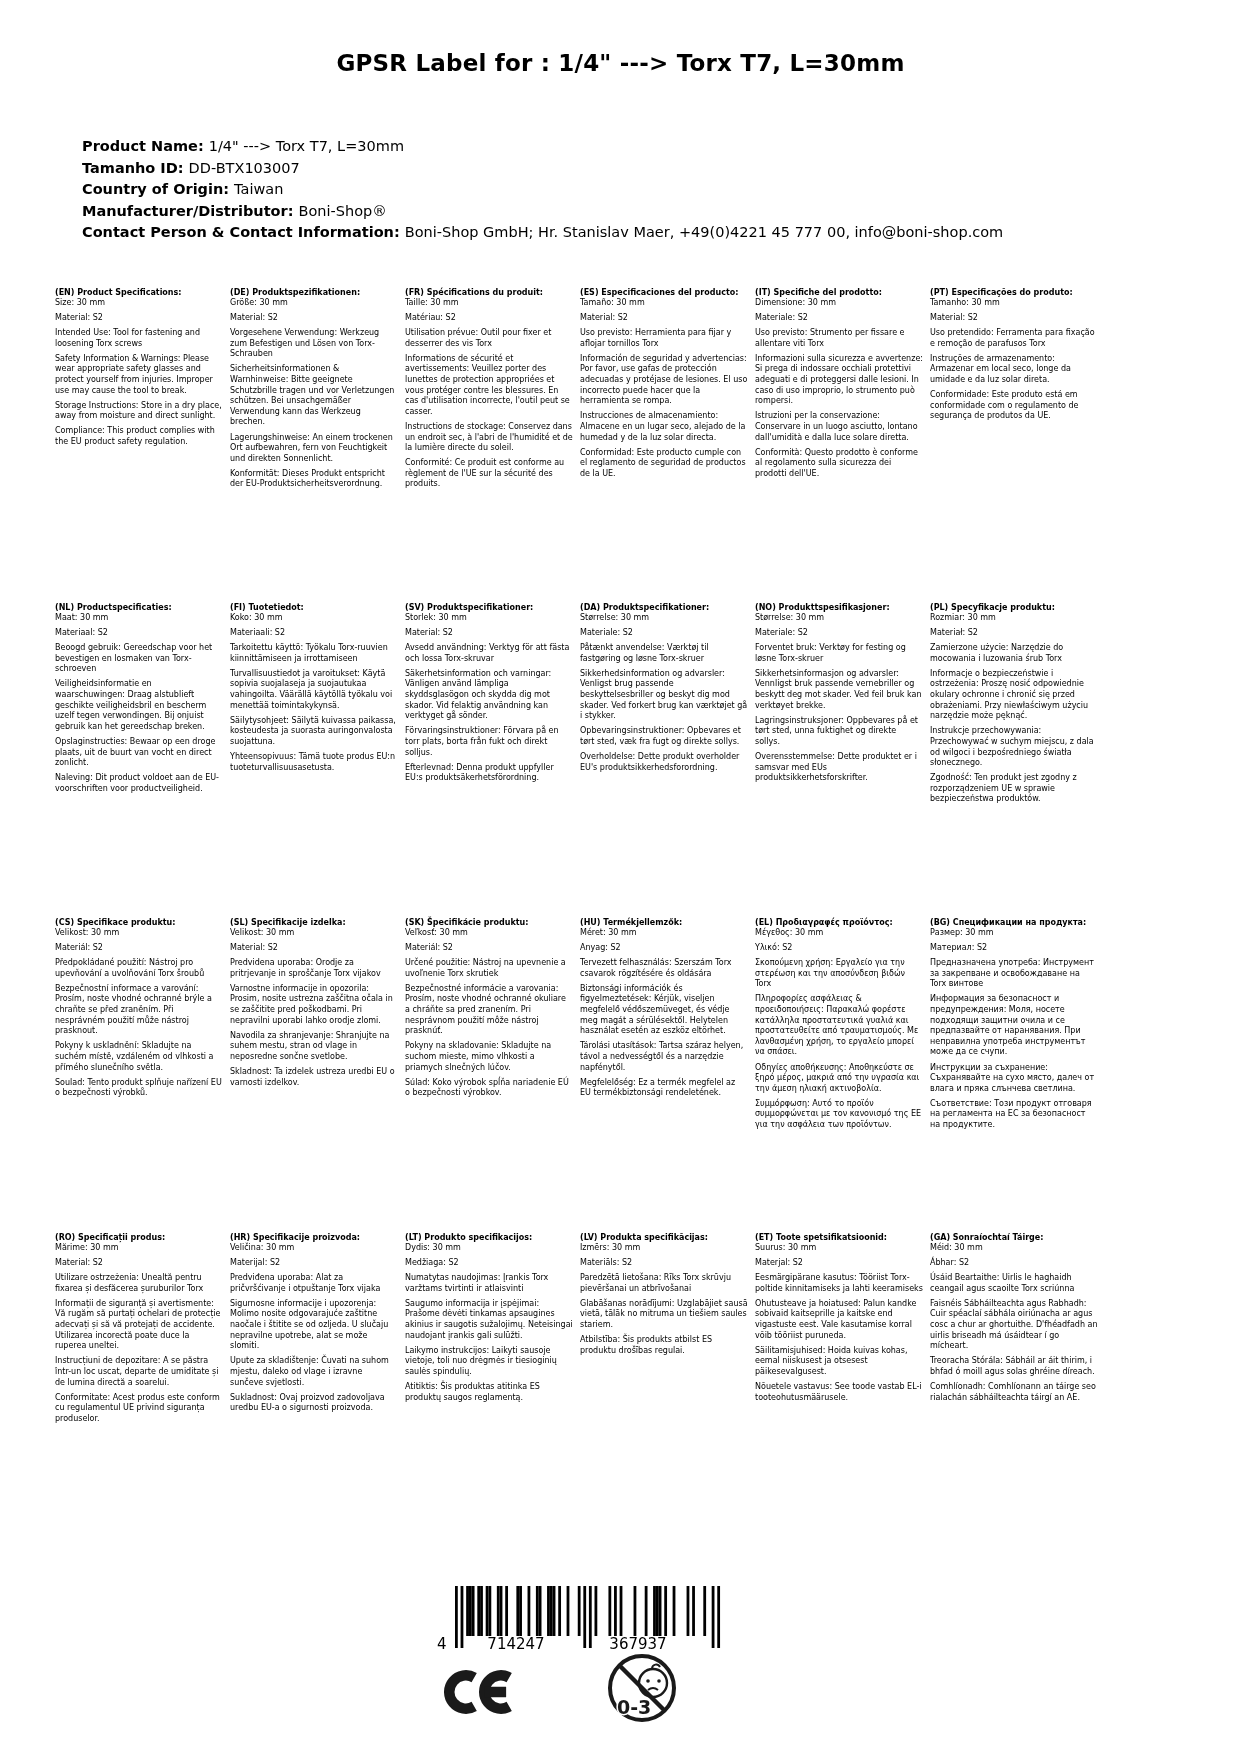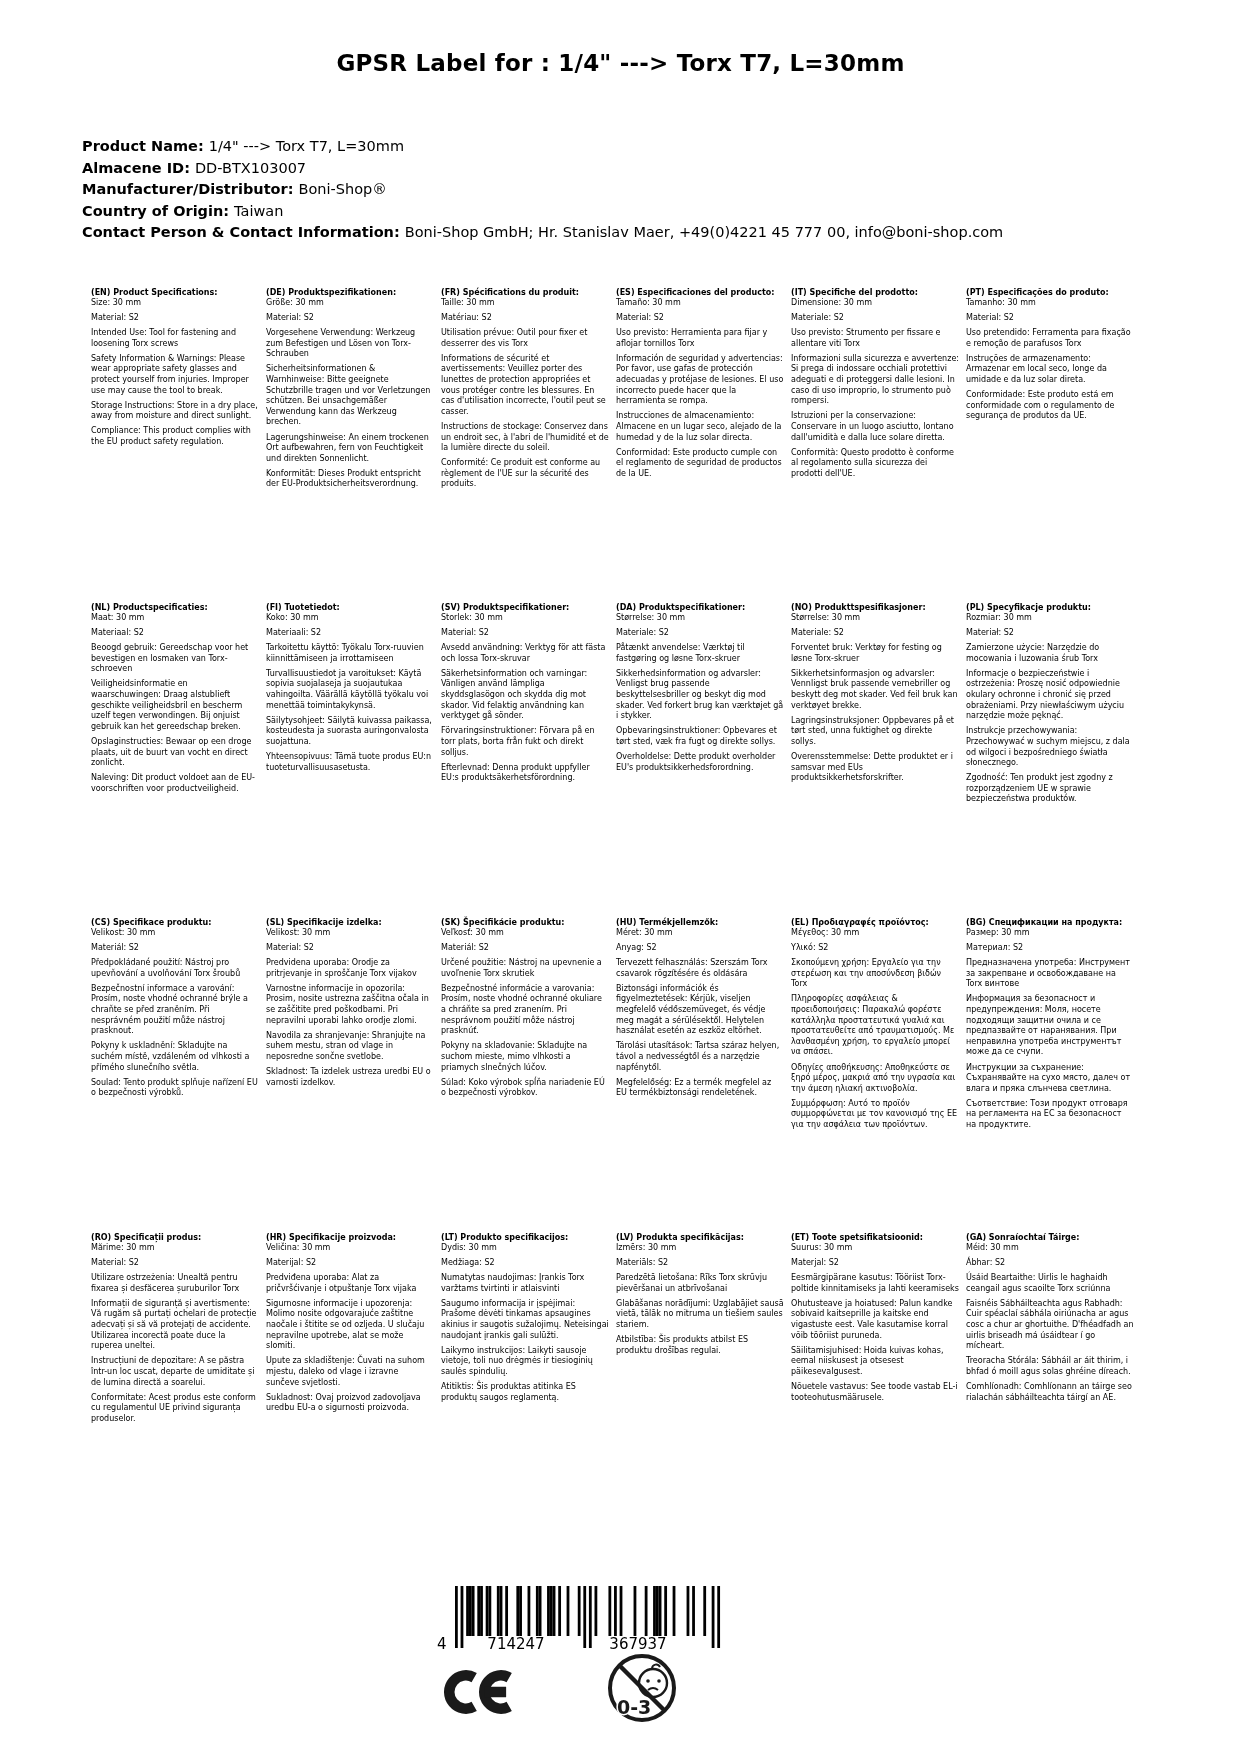--- a/index.html
+++ b/index.html
@@ -4,21 +4,21 @@
 <style>
   html,body{margin:0;padding:0;background:#fff;}
   .page{position:relative;width:1241px;height:1754px;background:#fff;overflow:hidden;
         font-family:"DejaVu Sans", sans-serif;color:#000;}
   .title{position:absolute;top:50px;left:0;width:100%;text-align:center;
          font-size:23px;font-weight:bold;letter-spacing:0.2px;}
   .product-info{position:absolute;left:55px;top:136px;font-size:14.5px;line-height:21.5px;}
   .pi-line b{font-weight:bold;margin-right:5px;margin-left:27px;}
   .blocks{position:absolute;left:55px;top:288px;width:1140px;
           display:grid;grid-template-columns:repeat(6,175px);grid-auto-rows:315px;align-items:start;}
-  .block{width:168px;margin-left:36px;}
+  .block{width:168px;}
   .block h3{font-size:8px;font-weight:bold;margin:0 0 1px 0;white-space:nowrap;overflow:visible;}
   .paras p{font-size:8px;line-height:10.6px;margin:0 0 4.5px 0;}
   .barcode{position:absolute;left:435px;top:1586px;}
   .barcode svg{display:block;}
   .barcode text{font-family:"DejaVu Sans", sans-serif;}
   .ce{position:absolute;left:444px;top:1662px;}
   .age{position:absolute;left:606px;top:1650px;}
 </style>
 </head>
 <body>
@@ -27,29 +27,29 @@
 
   <div class="title">GPSR Label for : 1/4" ---&gt; Torx T7, L=30mm</div>
 
   <div class="product-info">
 
       <div class="pi-line">
         <b>Product Name:</b><span>1/4" ---&gt; Torx T7, L=30mm</span>
       </div>
 
       <div class="pi-line">
-        <b>Almacene ID:</b><span>DD-BTX103007</span>
+        <b>Tamanho ID:</b><span>DD-BTX103007</span>
+      </div>
+
+      <div class="pi-line">
+        <b>Country of Origin:</b><span>Taiwan</span>
       </div>
 
       <div class="pi-line">
         <b>Manufacturer/Distributor:</b><span>Boni-Shop®</span>
-      </div>
-
-      <div class="pi-line">
-        <b>Country of Origin:</b><span>Taiwan</span>
       </div>
 
       <div class="pi-line">
         <b>Contact Person &amp; Contact Information:</b><span>Boni-Shop GmbH; Hr. Stanislav Maer, +49(0)4221 45 777 00, info@boni-shop.com</span>
       </div>
     </div>
 
   <div class="blocks">
 
       <div class="block">

